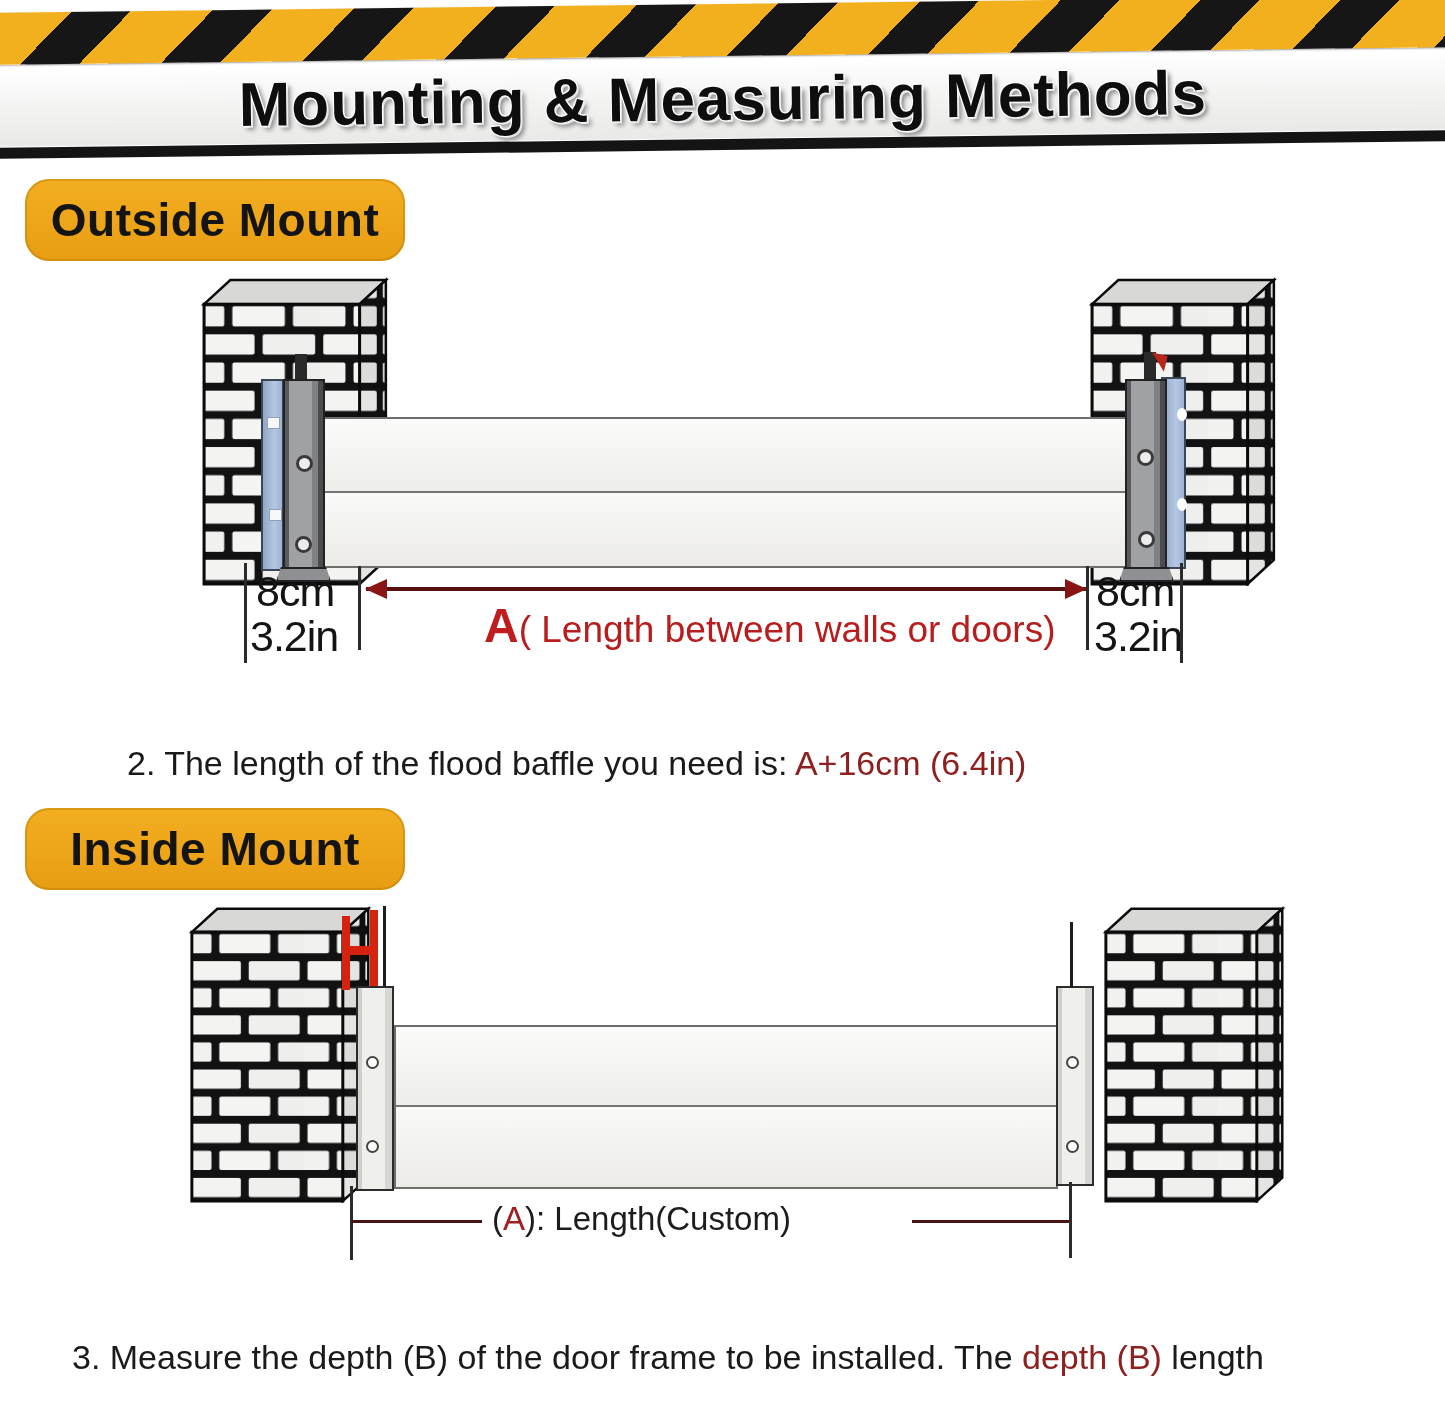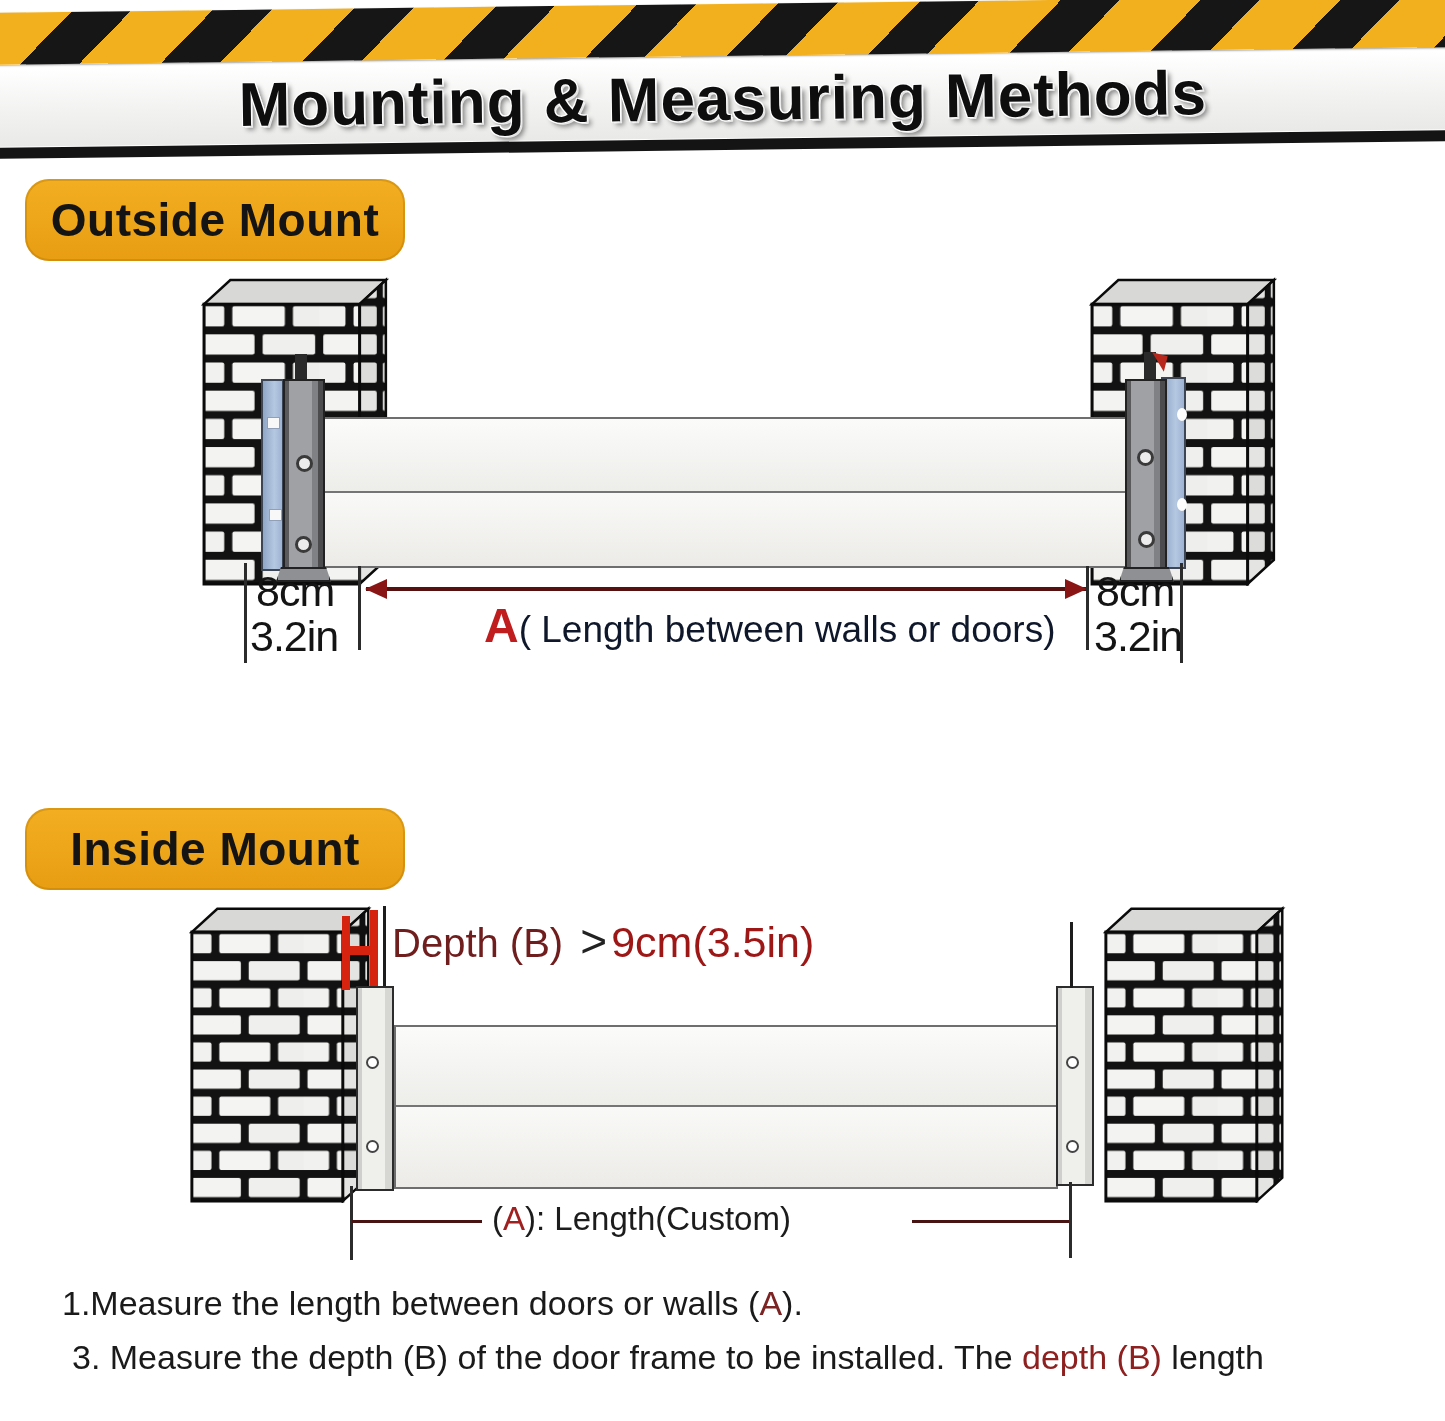--- a/index.html
+++ b/index.html
@@ -50,21 +50,21 @@
 
   
   .tick{position:absolute;width:3px;background:#2b2b2b;}
   .dim-text{position:absolute;font-size:43px;color:#141414;letter-spacing:-1px;line-height:1;}
   .harrow{position:absolute;height:4px;background:#571010;}
   .ah{position:absolute;top:-8px;width:0;height:0;border-top:10px solid transparent;border-bottom:10px solid transparent;}
   .ah.l{left:-1px;border-right:22px solid #8a1515;}
   .ah.r{right:-1px;border-left:22px solid #8a1515;}
   .span-label{position:absolute;white-space:nowrap;}
   .bigA{font-size:48px;font-weight:bold;color:#c01e1e;}
-  .lbl{font-size:37px;color:#0f172a;}
+  .lbl{font-size:37px;color:#b91c1c;}
   .dimseg{position:absolute;height:3px;background:#471313;}
 
   .depth-label{position:absolute;white-space:nowrap;}
   .d1{font-size:40px;color:#701d1d;margin-right:6px;}
   .dgt{font-size:46px;color:#222;margin-right:4px;}
   .d2{font-size:43px;color:#9e1717;}
 
   .len-label{position:absolute;white-space:nowrap;font-size:33px;color:#1c1c1c;}
   .redA2{color:#a02020;}
 
@@ -151,20 +151,23 @@
   </div>
   <div class="span-label" style="left:484px;top:598px;">
     <span class="bigA">A</span><span class="lbl">( Length between walls or doors)</span>
   </div>
 
   <div class="tick" style="left:1086px;top:566px;height:84px;"></div>
   <div class="dim-text" style="left:1096px;top:570px;">8cm</div>
   <div class="dim-text" style="left:1094px;top:615px;">3.2in</div>
   <div class="tick" style="left:1180px;top:563px;height:100px;"></div>
 
+  <div class="step" style="left:127px;top:744px;">
+    <span>2. The length of the flood baffle you need is: </span><span class="redVal">A+16cm (6.4in)</span>
+  </div>
 
   <div class="badge" style="left:25px;top:808px;">Inside Mount</div>
 
   <svg class="pillar" style="left:186px;top:903px;" width="196" height="300" viewBox="0 0 200 310" preserveAspectRatio="none">
     <polygon points="6,30 160,30 186,6 32,6" fill="#d8d8d6" stroke="#0a0a0a" stroke-width="2.5"></polygon>
     <polygon points="160,30 186,6 186,284 160,308" fill="url(#brickSide)" stroke="#0a0a0a" stroke-width="2.5"></polygon>
     <rect x="6" y="30" width="154" height="278" fill="url(#brickFront)" stroke="#0a0a0a" stroke-width="3"></rect>
   </svg>
   <svg class="pillar" style="left:1100px;top:903px;" width="196" height="300" viewBox="0 0 200 310" preserveAspectRatio="none">
     <polygon points="6,30 160,30 186,6 32,6" fill="#d8d8d6" stroke="#0a0a0a" stroke-width="2.5"></polygon>
@@ -184,32 +187,26 @@
 
   <div class="chan-light" style="left:356px;top:986px;width:38px;height:205px;"></div>
   <div class="screw-sm" style="left:366px;top:1056px;"></div>
   <div class="screw-sm" style="left:366px;top:1140px;"></div>
 
   <div class="chan-light" style="left:1056px;top:986px;width:38px;height:200px;"></div>
   <div class="screw-sm" style="left:1066px;top:1056px;"></div>
   <div class="screw-sm" style="left:1066px;top:1140px;"></div>
   <div class="thinline" style="left:1070px;top:922px;height:66px;"></div>
 
-  <div class="depth-label" style="left:392px;top:914px;">
-    <span class="d1">Depth (B) </span><span class="dgt">&gt;</span><span class="d2">9cm(3.5in)</span>
-  </div>
 
   <div class="tick" style="left:350px;top:1186px;height:74px;"></div>
   <div class="dimseg" style="left:352px;top:1220px;width:130px;"></div>
   <div class="len-label" style="left:492px;top:1200px;">
     <span>(</span><span class="redA2">A</span><span>): Length(Custom)</span>
   </div>
   <div class="dimseg" style="left:912px;top:1220px;width:158px;"></div>
   <div class="tick" style="left:1069px;top:1182px;height:76px;"></div>
 
-  <div class="step" style="left:62px;top:1284px;">
-    <span>1.Measure the length between doors or walls (</span><span class="redA">A</span><span>).</span>
-  </div>
   <div class="step" style="left:72px;top:1338px;">
     <span>3. Measure the depth (B) of the door frame to be installed. The </span><span class="redVal">depth (B)</span><span> length</span>
   </div>
 
 </div>
 
 </body></html>

